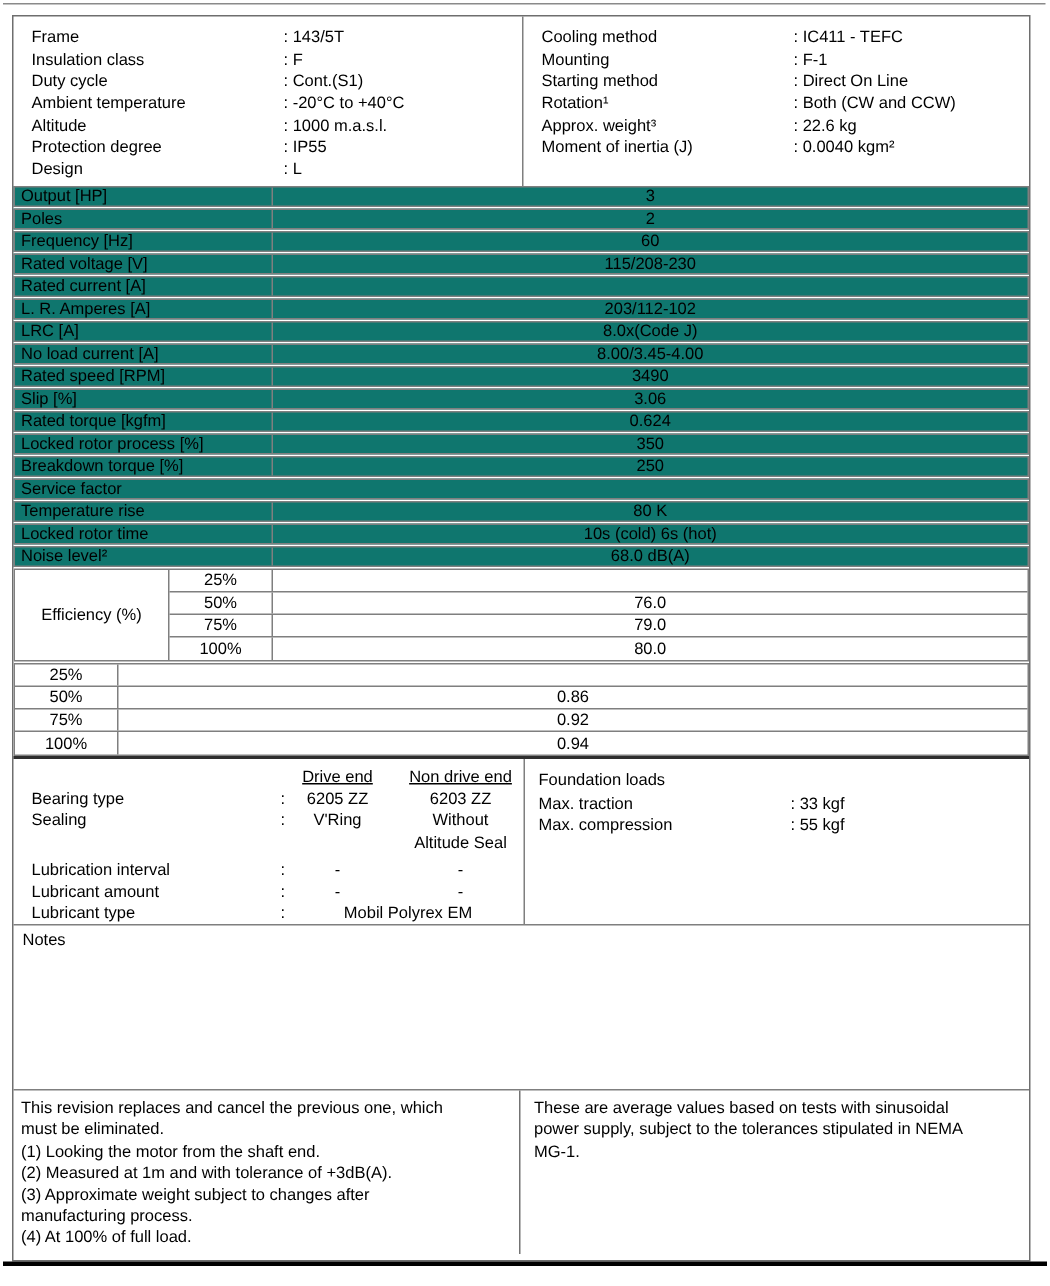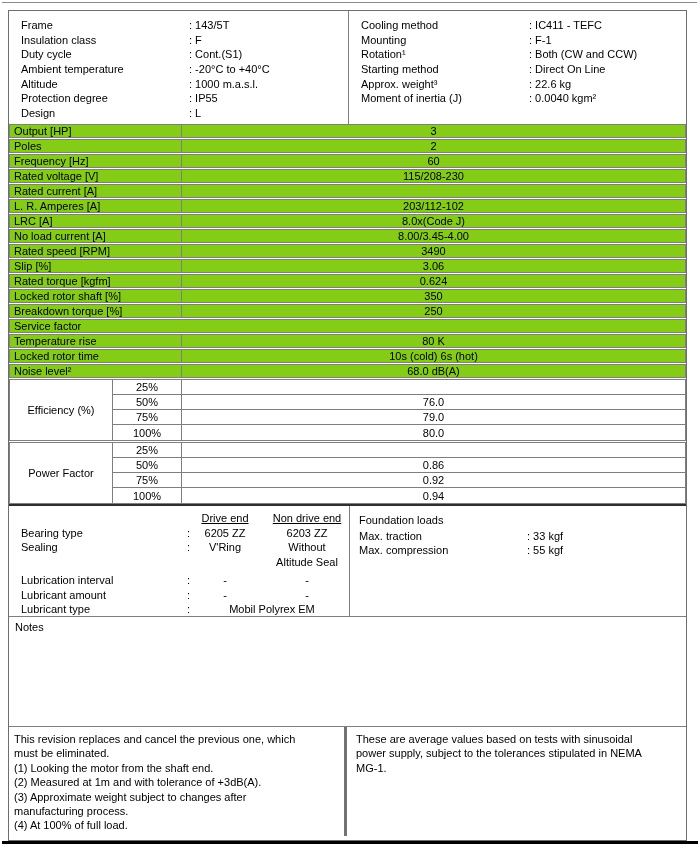--- a/index.html
+++ b/index.html
@@ -12,21 +12,21 @@
   .header-section{height:113px;display:flex;box-sizing:border-box;}
   .header-half{box-sizing:border-box;padding:7px 0 0 12px;}
   .header-left{width:340px;border-right:1px solid #7f7f7f;}
   .header-right{flex:1;}
   .kv{height:14.6px;display:flex;align-items:center;}
   .kv-label{width:168px;flex:none;}
   .kv-value{flex:1;}
 
   
   .spec-table{height:255px;box-sizing:border-box;}
-  .spec-row{height:14px;box-sizing:border-box;margin-bottom:1px;border:1px solid #7f7f7f;display:flex;align-items:center;background:#84cc16;}
+  .spec-row{height:14px;box-sizing:border-box;margin-bottom:1px;border:1px solid #7f7f7f;display:flex;align-items:center;background:#0f766e;}
   .spec-label{width:167px;flex:none;align-self:stretch;display:flex;align-items:center;border-right:1px solid #7f7f7f;padding-left:4px;}
   .spec-label.no-divider{border-right:none;}
   .spec-value{flex:1;text-align:center;}
 
   
   .perf-block{height:125px;box-sizing:border-box;}
   .perf-group{display:flex;border:1px solid #7f7f7f;box-sizing:border-box;height:62px;margin-bottom:1px;background:#fff;}
   .perf-label{width:102px;flex:none;border-right:1px solid #7f7f7f;display:flex;align-items:center;justify-content:center;text-align:center;}
   .perf-rows{flex:1;display:flex;flex-direction:column;}
   .perf-subrow{height:15px;box-sizing:border-box;display:flex;align-items:center;border-bottom:1px solid #7f7f7f;}
@@ -50,21 +50,21 @@
   .fnd-title{height:15px;display:flex;align-items:center;}
   .fnd-gap{height:2px;}
   .fnd-row{height:14px;display:flex;align-items:center;}
   .fnd-label{width:168px;flex:none;}
 
   
   .notes-section{height:110px;box-sizing:border-box;border-top:1px solid #7f7f7f;padding:4px 0 0 6px;}
 
   
   .footer-section{height:110px;box-sizing:border-box;border-top:1px solid #7f7f7f;display:flex;}
-  .footer-left{width:338px;flex:none;box-sizing:border-box;border-right:3px solid #737373;padding:5px 6px 0 5px;}
+  .footer-left{width:338px;flex:none;box-sizing:border-box;border-right:1px solid #737373;padding:5px 6px 0 5px;}
   .footer-right{flex:1;padding:5px 8px 0 9px;}
   .multiline{white-space:pre-line;line-height:14.4px;}
 </style>
 </head>
 <body>
 
 <div class="top-rule"></div>
 
 <div class="main-box">
 
@@ -102,28 +102,28 @@
     <div class="header-half header-right">
       <div class="kv">
           <span class="kv-label">Cooling method</span>
           <span class="kv-value">: IC411 - TEFC</span>
         </div>
       <div class="kv">
           <span class="kv-label">Mounting</span>
           <span class="kv-value">: F-1</span>
         </div>
       <div class="kv">
+          <span class="kv-label">Starting method</span>
+          <span class="kv-value">: Direct On Line</span>
+        </div>
+      <div class="kv">
           <span class="kv-label">Rotation¹</span>
           <span class="kv-value">: Both (CW and CCW)</span>
         </div>
       <div class="kv">
-          <span class="kv-label">Starting method</span>
-          <span class="kv-value">: Direct On Line</span>
-        </div>
-      <div class="kv">
           <span class="kv-label">Approx. weight³</span>
           <span class="kv-value">: 22.6 kg</span>
         </div>
       <div class="kv">
           <span class="kv-label">Moment of inertia (J)</span>
           <span class="kv-value">: 0.0040 kgm²</span>
         </div>
     </div>
   </div>
 
@@ -165,21 +165,21 @@
       </div>
     <div class="spec-row">
         <span class="spec-label">Slip [%]</span>
         <span class="spec-value">3.06</span>
       </div>
     <div class="spec-row">
         <span class="spec-label">Rated torque [kgfm]</span>
         <span class="spec-value">0.624</span>
       </div>
     <div class="spec-row">
-        <span class="spec-label">Locked rotor shaft [%]</span>
+        <span class="spec-label">Locked rotor process [%]</span>
         <span class="spec-value">350</span>
       </div>
     <div class="spec-row">
         <span class="spec-label">Breakdown torque [%]</span>
         <span class="spec-value">250</span>
       </div>
     <div class="spec-row">
         <span class="spec-label no-divider">Service factor</span>
         <span class="spec-value"></span>
       </div>
@@ -213,21 +213,20 @@
             <span class="perf-pct">75%</span>
             <span class="perf-value">79.0</span>
           </div>
         <div class="perf-subrow last">
             <span class="perf-pct">100%</span>
             <span class="perf-value">80.0</span>
           </div>
       </div>
     </div>
     <div class="perf-group">
-      <div class="perf-label">Power Factor</div>
       <div class="perf-rows">
         <div class="perf-subrow">
             <span class="perf-pct">25%</span>
             <span class="perf-value"></span>
           </div>
         <div class="perf-subrow">
             <span class="perf-pct">50%</span>
             <span class="perf-value">0.86</span>
           </div>
         <div class="perf-subrow">

